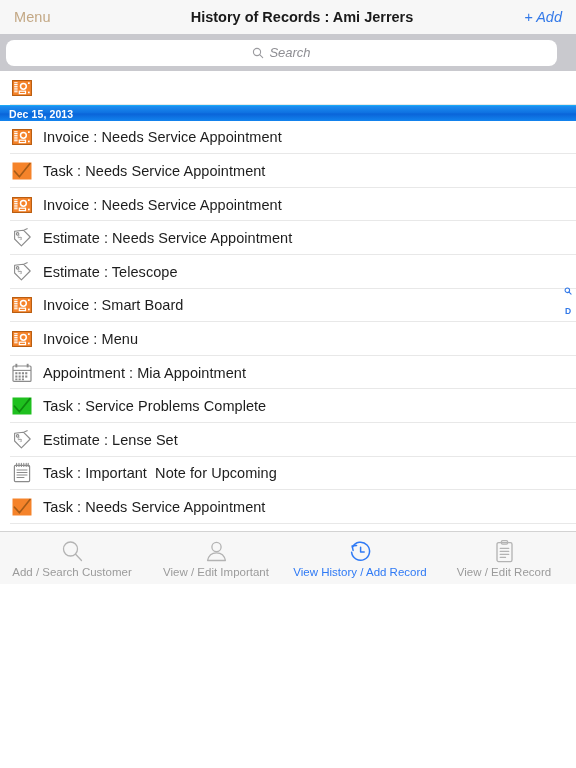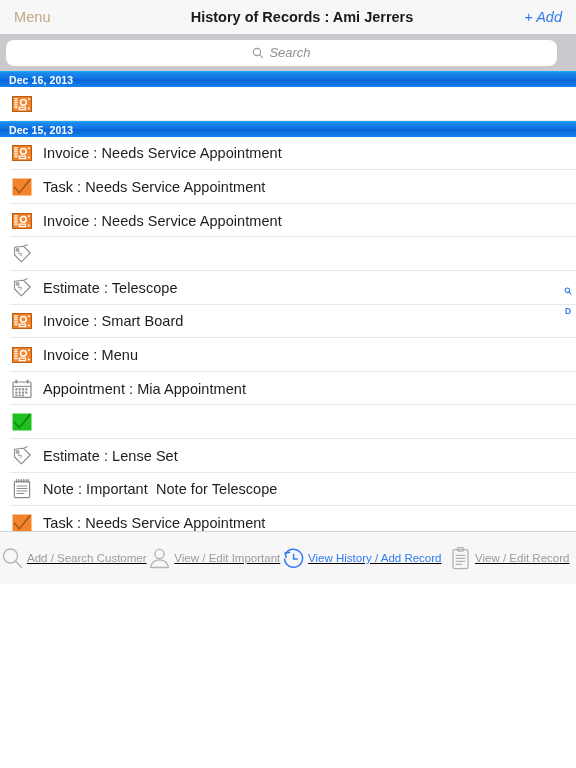--- a/index.html
+++ b/index.html
@@ -180,26 +180,25 @@
     flex: 0 0 52px;
     height: 52px;
     background: #f7f7f7;
     border-top: 1px solid #d3d3d3;
     display: flex;
     align-items: stretch;
   }
   .tab {
     flex: 1 1 25%;
     display: flex;
-    flex-direction: row;
+    flex-direction: column;
     align-items: center;
     justify-content: center;
     gap: 2px;
     cursor: pointer;
-    text-decoration: underline;
   }
   .tab-icon {
     height: 26px;
     display: flex;
     align-items: center;
     justify-content: center;
   }
   .tab-label {
     font-size: 11.5px;
     color: #9b9b9b;
@@ -228,21 +227,20 @@
           </svg>
         </span>
         <span class="search-placeholder">Search</span>
       </div>
     </div>
     <div class="searchbar-right-pad"></div>
   </div>
 
   <div class="list-wrap">
     <div class="list" id="list">
-        <div class="section-header">Dec 16, 2013</div>
         <div class="row">
           <div class="row-icon">
             <svg width="22" height="22" viewBox="0 0 22 22">
               <rect x="1" y="3" width="20" height="16" fill="#f5832a"></rect>
               <rect x="1.6" y="3.6" width="18.8" height="14.8" fill="none" stroke="#b35a10" stroke-width="1"></rect>
               <g fill="#ffffff">
                 <rect x="3.2" y="5.2" width="3.4" height="1.1"></rect>
                 <rect x="3.2" y="7" width="3.4" height="1.1"></rect>
                 <rect x="3.2" y="8.8" width="3.4" height="1.1"></rect>
                 <rect x="3.2" y="10.6" width="3.4" height="1.1"></rect>
@@ -312,20 +310,21 @@
           <div class="row-icon">
             <svg width="22" height="22" viewBox="0 0 22 22">
               <g fill="none" stroke="#8b8b8b" stroke-width="1.1" stroke-linejoin="round">
                 <path d="M12.4 3.2 L19.2 10 L10.4 18.8 L3.6 12 L3.6 4.2 L12.4 3.2 Z"></path>
                 <circle cx="6.6" cy="6.9" r="1.25"></circle>
                 <path d="M13.2 3 L16.6 1.6"></path>
               </g>
               <text x="9.6" y="12.6" font-family="Liberation Serif, serif" font-size="7" fill="#8b8b8b" text-anchor="middle" transform="rotate(-45 9.6 11.2)">$</text>
             </svg>
           </div>
+          <div class="row-label">Estimate : Needs Service Appointment</div>
         </div>
         <div class="row">
           <div class="row-icon">
             <svg width="22" height="22" viewBox="0 0 22 22">
               <g fill="none" stroke="#8b8b8b" stroke-width="1.1" stroke-linejoin="round">
                 <path d="M12.4 3.2 L19.2 10 L10.4 18.8 L3.6 12 L3.6 4.2 L12.4 3.2 Z"></path>
                 <circle cx="6.6" cy="6.9" r="1.25"></circle>
                 <path d="M13.2 3 L16.6 1.6"></path>
               </g>
               <text x="9.6" y="12.6" font-family="Liberation Serif, serif" font-size="7" fill="#8b8b8b" text-anchor="middle" transform="rotate(-45 9.6 11.2)">$</text>
@@ -399,20 +398,21 @@
           </div>
           <div class="row-label">Appointment : Mia Appointment</div>
         </div>
         <div class="row">
           <div class="row-icon">
             <svg width="22" height="22" viewBox="0 0 22 22">
               <rect x="1.5" y="2.5" width="19" height="17" fill="#1fc01f"></rect>
               <path d="M3.5 11.2 L8.4 16.8 L19 3.6" fill="none" stroke="#0a7a0a" stroke-width="1.7" stroke-linecap="round" stroke-linejoin="round" opacity="0.8"></path>
             </svg>
           </div>
+          <div class="row-label">Task : Service Problems Complete</div>
         </div>
         <div class="row">
           <div class="row-icon">
             <svg width="22" height="22" viewBox="0 0 22 22">
               <g fill="none" stroke="#8b8b8b" stroke-width="1.1" stroke-linejoin="round">
                 <path d="M12.4 3.2 L19.2 10 L10.4 18.8 L3.6 12 L3.6 4.2 L12.4 3.2 Z"></path>
                 <circle cx="6.6" cy="6.9" r="1.25"></circle>
                 <path d="M13.2 3 L16.6 1.6"></path>
               </g>
               <text x="9.6" y="12.6" font-family="Liberation Serif, serif" font-size="7" fill="#8b8b8b" text-anchor="middle" transform="rotate(-45 9.6 11.2)">$</text>
@@ -433,21 +433,21 @@
                 <line x1="17.2" y1="1.4" x2="17.2" y2="4.4"></line>
               </g>
               <g stroke="#8b8b8b" stroke-width="1" stroke-linecap="round">
                 <line x1="6" y1="8" x2="16" y2="8"></line>
                 <line x1="6" y1="10.5" x2="16" y2="10.5"></line>
                 <line x1="6" y1="13" x2="16" y2="13"></line>
                 <line x1="6" y1="15.5" x2="13" y2="15.5"></line>
               </g>
             </svg>
           </div>
-          <div class="row-label">Note : Important  Note for Telescope</div>
+          <div class="row-label">Task : Important  Note for Upcoming</div>
         </div>
         <div class="row">
           <div class="row-icon">
             <svg width="22" height="22" viewBox="0 0 22 22">
               <rect x="1.5" y="2.5" width="19" height="17" fill="#f5832a"></rect>
               <path d="M3.5 11.2 L8.4 16.8 L19 3.6" fill="none" stroke="#8a4d11" stroke-width="1.6" stroke-linecap="round" stroke-linejoin="round" opacity="0.75"></path>
             </svg>
           </div>
           <div class="row-label">Task : Needs Service Appointment</div>
         </div>

